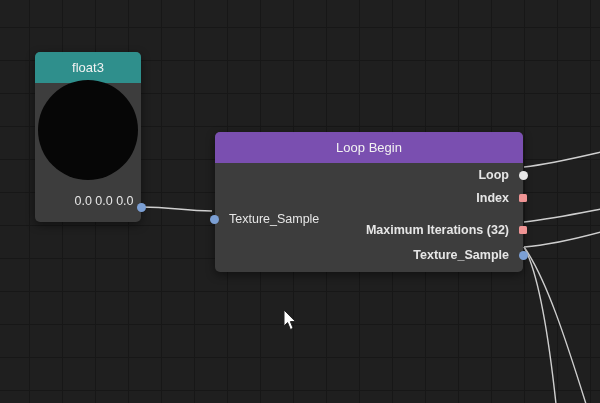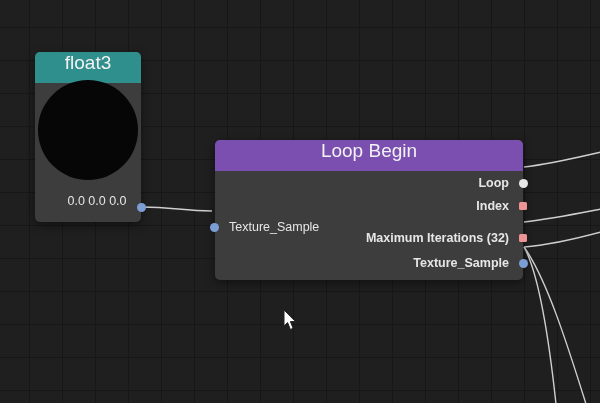--- a/index.html
+++ b/index.html
@@ -32,43 +32,43 @@
     position:absolute;
     background: var(--node-body, #3d3d3d);
     border-radius: 5px;
     box-shadow: 0 3px 10px rgba(0,0,0,0.45);
     z-index: 2;
     color: var(--text, #e6e6e6);
   }
   .node .header {
     height: 31px;
     border-radius: 5px 5px 0 0;
-    display:flex; align-items:flex-start; justify-content:center;
-    font-size: 19px;
+    display:flex; align-items:center; justify-content:center;
+    font-size: 13px;
     color: #f2f2f2;
   }
   .header.teal   { background: var(--float3-header, #2f8f8c); }
   .header.purple { background: var(--loop-header, #7a4fb0); }
 
   
   .node-float3 { left:35px; top:52px; width:106px; height:170px; }
   .node-float3 .preview {
     position:absolute; left:3px; top:28px;
     width:100px; height:100px;
     border-radius:50%;
     background:#060606;
   }
   .node-float3 .value {
-    position:absolute; left:9px; top:142px; width:100%;
+    position:absolute; left:16px; top:142px; width:100%;
     text-align:center;
     font-size:12.5px;
   }
 
   
-  .node-loop { left:215px; top:140px; width:308px; height:140px; }
+  .node-loop { left:215px; top:132px; width:308px; height:140px; }
 
   .port {
     position:absolute;
     width:9px; height:9px;
     border-radius:50%;
     z-index:3;
   }
   .port.blue  { background: var(--port-blue, #7b9fd4); }
   .port.white { background: var(--port-white, #e8e8e8); }
   .port.square {

